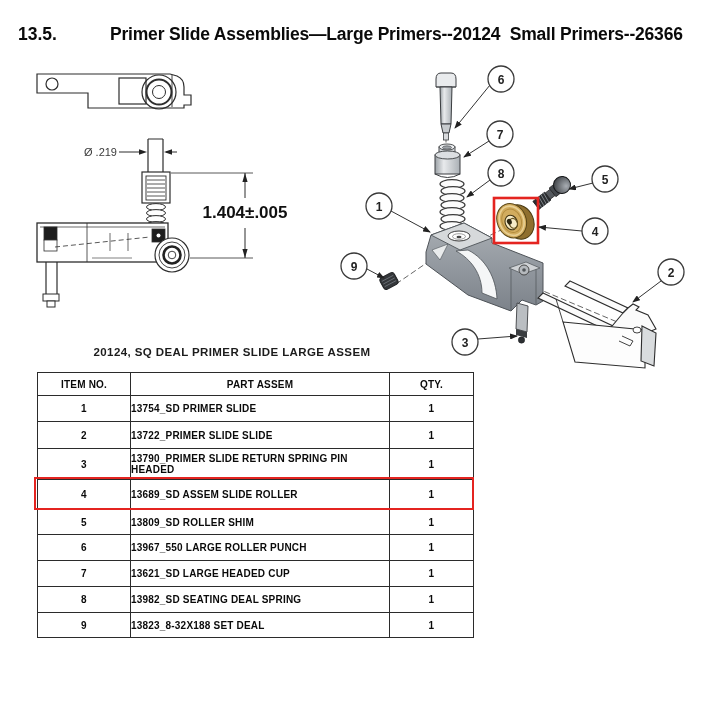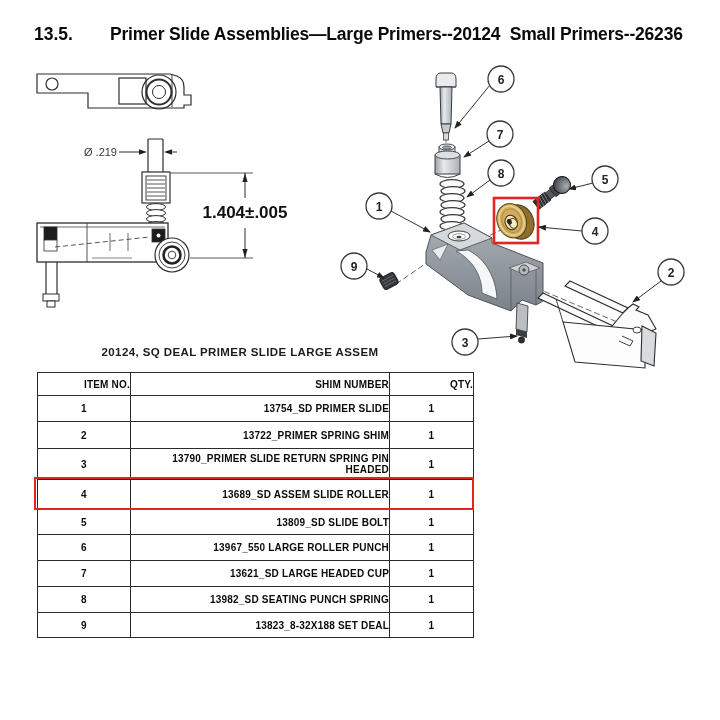--- a/index.html
+++ b/index.html
@@ -1,44 +1,44 @@
 <!DOCTYPE html>
 <html><head>
 <meta charset="utf-8">
 <style>
   html,body{margin:0;padding:0;background:#fff;}
   .page{position:relative;width:720px;height:720px;background:#ffffff;overflow:hidden;
         font-family:"Liberation Sans",sans-serif;color:#0a0a0a;}
-  .sec{position:absolute;left:34px;top:24px;font-size:17.5px;font-weight:700;white-space:pre;}
+  .sec{position:absolute;left:18px;top:24px;font-size:17.5px;font-weight:700;white-space:pre;}
   .ttl{position:absolute;left:110px;top:24px;font-size:17.5px;font-weight:700;white-space:pre;letter-spacing:-0.2px;}
   .fig{position:absolute;left:0;top:55px;}
-  .caption{position:absolute;left:100px;top:346px;width:280px;text-align:center;
+  .caption{position:absolute;left:92px;top:346px;width:280px;text-align:center;
            font-size:11.5px;font-weight:600;letter-spacing:0.4px;color:#1c1c1c;white-space:pre;}
   table.parts{position:absolute;left:37px;top:372px;width:436px;border-collapse:collapse;table-layout:fixed;}
   table.parts th,table.parts td{border:1.5px solid #2b2b2b;font-size:10px;font-weight:700;
            letter-spacing:0.2px;color:#0a0a0a;padding:0;vertical-align:middle;}
-  table.parts th{text-align:right;}
+  table.parts th{text-align:center;}
   col.c-item{width:93px;} col.c-part{width:259px;} col.c-qty{width:84px;}
   td.item,td.qty{text-align:center;}
-  td.part{text-align:right;padding-left:8px;}
+  td.part{text-align:left;padding-left:8px;}
   tr.h23{height:23px;} tr.h25{height:25px;} tr.h26{height:26px;} tr.h27{height:27px;} tr.h30{height:30px;} tr.h31{height:31px;}
   .row-highlight{position:absolute;left:34px;top:477px;width:440px;height:33px;
            border:2.5px solid #e42420;box-sizing:border-box;pointer-events:none;}
   svg text{font-family:"Liberation Sans",sans-serif;}
   .balloon-num{font-size:12px;font-weight:600;fill:#222;}
   .dim-small{font-size:11px;fill:#3a3a3a;}
   .dim-big{font-size:17px;font-weight:700;fill:#101010;}
 </style>
 </head>
 <body>
 
 <div class="page">
 
   <span class="sec">13.5.</span>
-  <span class="ttl">Primer Slide Assemblies—Large Primers--20124  Small Primers--26236</span>
+  <span class="ttl">Primer Slide Assemblies—Large Primers--20124  Small Primers--26366</span>
 
   <svg class="fig" width="720" height="325" viewBox="0 55 720 325">
     <defs>
       <marker id="ah" markerWidth="8" markerHeight="6" refX="7" refY="3" orient="auto" markerUnits="userSpaceOnUse">
         <path d="M0,0 L8,3 L0,6 Z" fill="#222"></path>
       </marker>
       <linearGradient id="bodyG" x1="0" y1="0" x2="0" y2="1">
         <stop offset="0" stop-color="#a9aeb4"></stop>
           <stop offset="1" stop-color="#7c828a"></stop>
       </linearGradient>
@@ -282,61 +282,61 @@
 
   <table class="parts">
     <colgroup>
         <col class="c-item">
         <col class="c-part">
         <col class="c-qty">
       </colgroup>
     <tbody>
         <tr class="h23">
       <th>ITEM NO.</th>
-      <th>SHIM NUMBER</th>
+      <th>PART ASSEM</th>
       <th>QTY.</th>
     </tr>
     <tr class="h26">
       <td class="item">1</td>
       <td class="part">13754_SD PRIMER SLIDE</td>
       <td class="qty">1</td>
     </tr>
     <tr class="h27">
       <td class="item">2</td>
-      <td class="part">13722_PRIMER SPRING SHIM</td>
+      <td class="part">13722_PRIMER SLIDE SLIDE</td>
       <td class="qty">1</td>
     </tr>
     <tr class="h31">
       <td class="item">3</td>
       <td class="part">13790_PRIMER SLIDE RETURN SPRING PIN HEADED</td>
       <td class="qty">1</td>
     </tr>
     <tr class="h30">
       <td class="item">4</td>
       <td class="part">13689_SD ASSEM SLIDE ROLLER</td>
       <td class="qty">1</td>
     </tr>
     <tr class="h25">
       <td class="item">5</td>
-      <td class="part">13809_SD SLIDE BOLT</td>
+      <td class="part">13809_SD ROLLER SHIM</td>
       <td class="qty">1</td>
     </tr>
     <tr class="h26">
       <td class="item">6</td>
       <td class="part">13967_550 LARGE ROLLER PUNCH</td>
       <td class="qty">1</td>
     </tr>
     <tr class="h26">
       <td class="item">7</td>
       <td class="part">13621_SD LARGE HEADED CUP</td>
       <td class="qty">1</td>
     </tr>
     <tr class="h26">
       <td class="item">8</td>
-      <td class="part">13982_SD SEATING PUNCH SPRING</td>
+      <td class="part">13982_SD SEATING DEAL SPRING</td>
       <td class="qty">1</td>
     </tr>
     <tr class="h25">
       <td class="item">9</td>
       <td class="part">13823_8-32X188 SET DEAL</td>
       <td class="qty">1</td>
     </tr>
   </tbody>
     </table>
 

